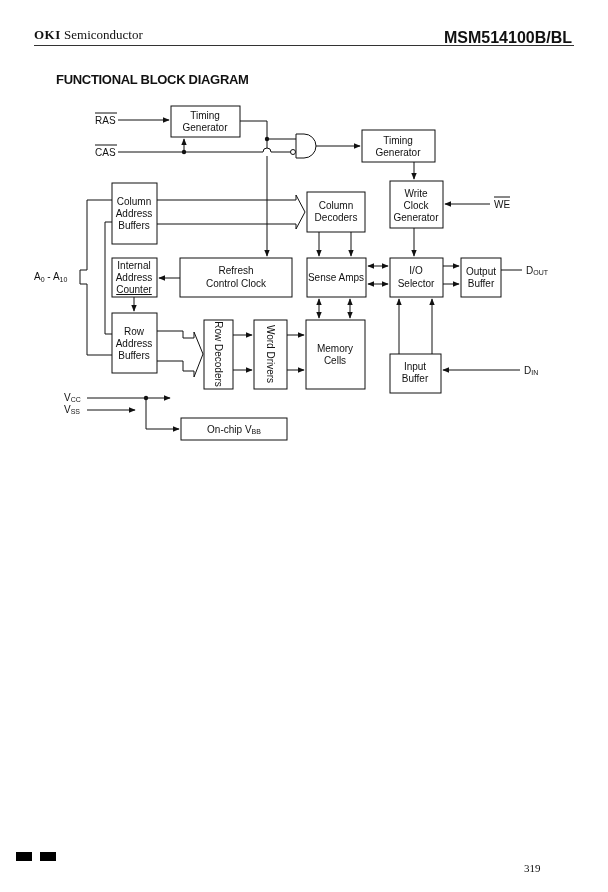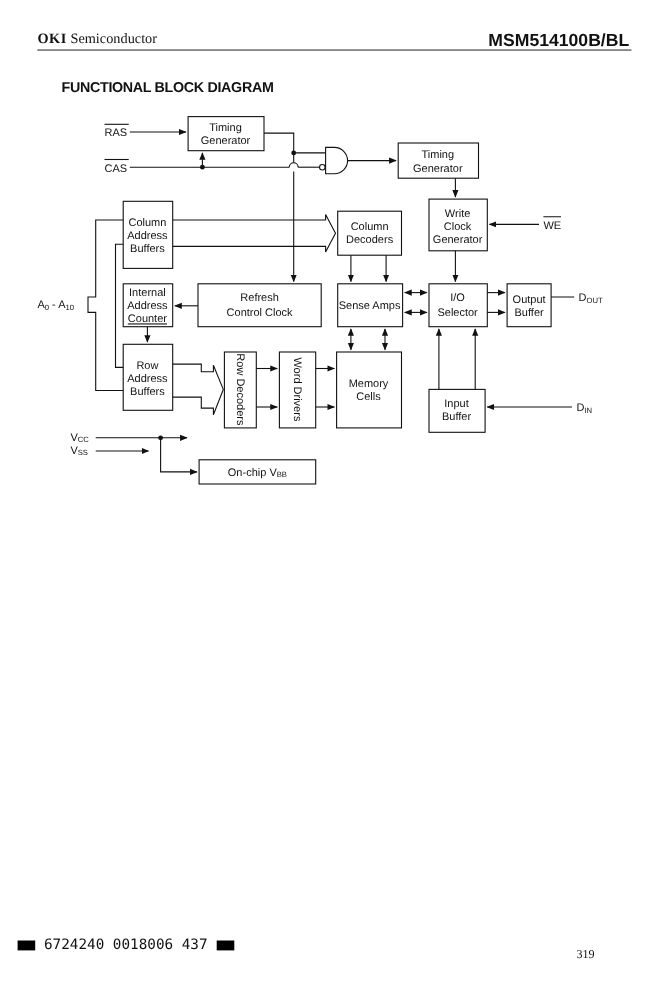--- a/index.html
+++ b/index.html
@@ -148,16 +148,15 @@
     <text x="0" y="0" transform="translate(215,354) rotate(90)">Row Decoders</text>
     <text x="0" y="0" transform="translate(267,354) rotate(90)">Word Drivers</text>
     <text x="335" y="352"><tspan x="335">Memory</tspan><tspan x="335" dy="12">Cells</tspan></text>
     <text x="415" y="370"><tspan x="415">Input</tspan><tspan x="415" dy="12">Buffer</tspan></text>
     <text x="234" y="433"><tspan>On-chip V</tspan><tspan font-size="7" dy="1">BB</tspan></text>
   </g>
 </svg>
 
 <div class="barcode">
   <span class="bar-block"></span>
-  <span>6724240 0018006 437</span>
   <span class="bar-block"></span>
 </div>
 <div class="page-num">319</div>
 
 </body></html>

